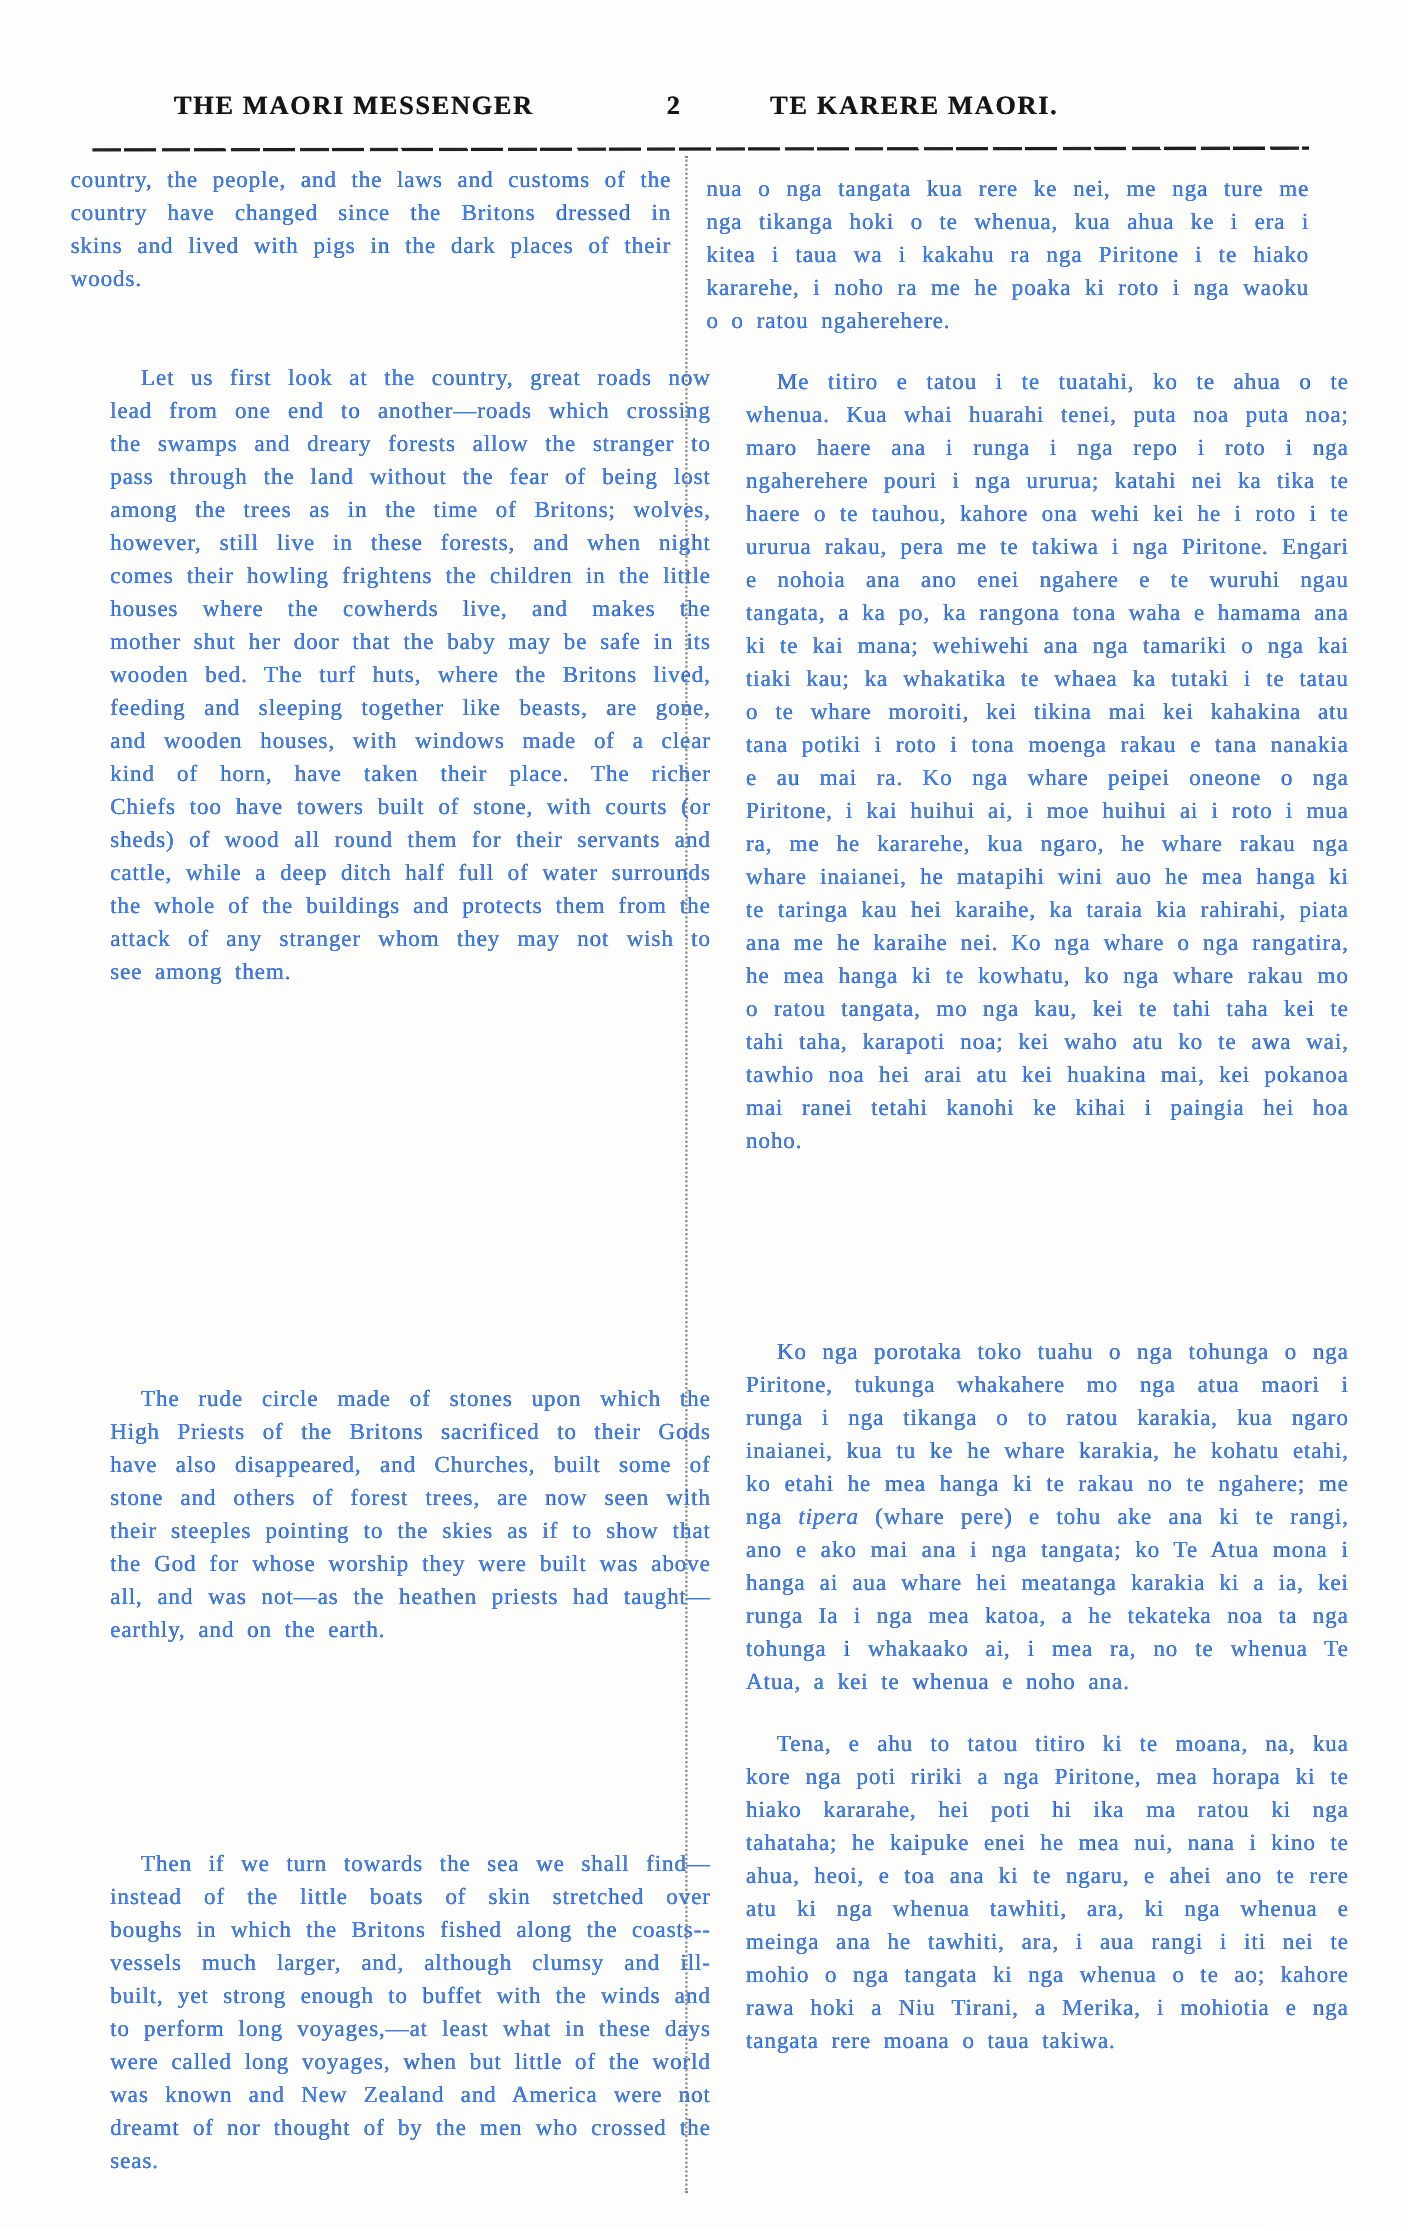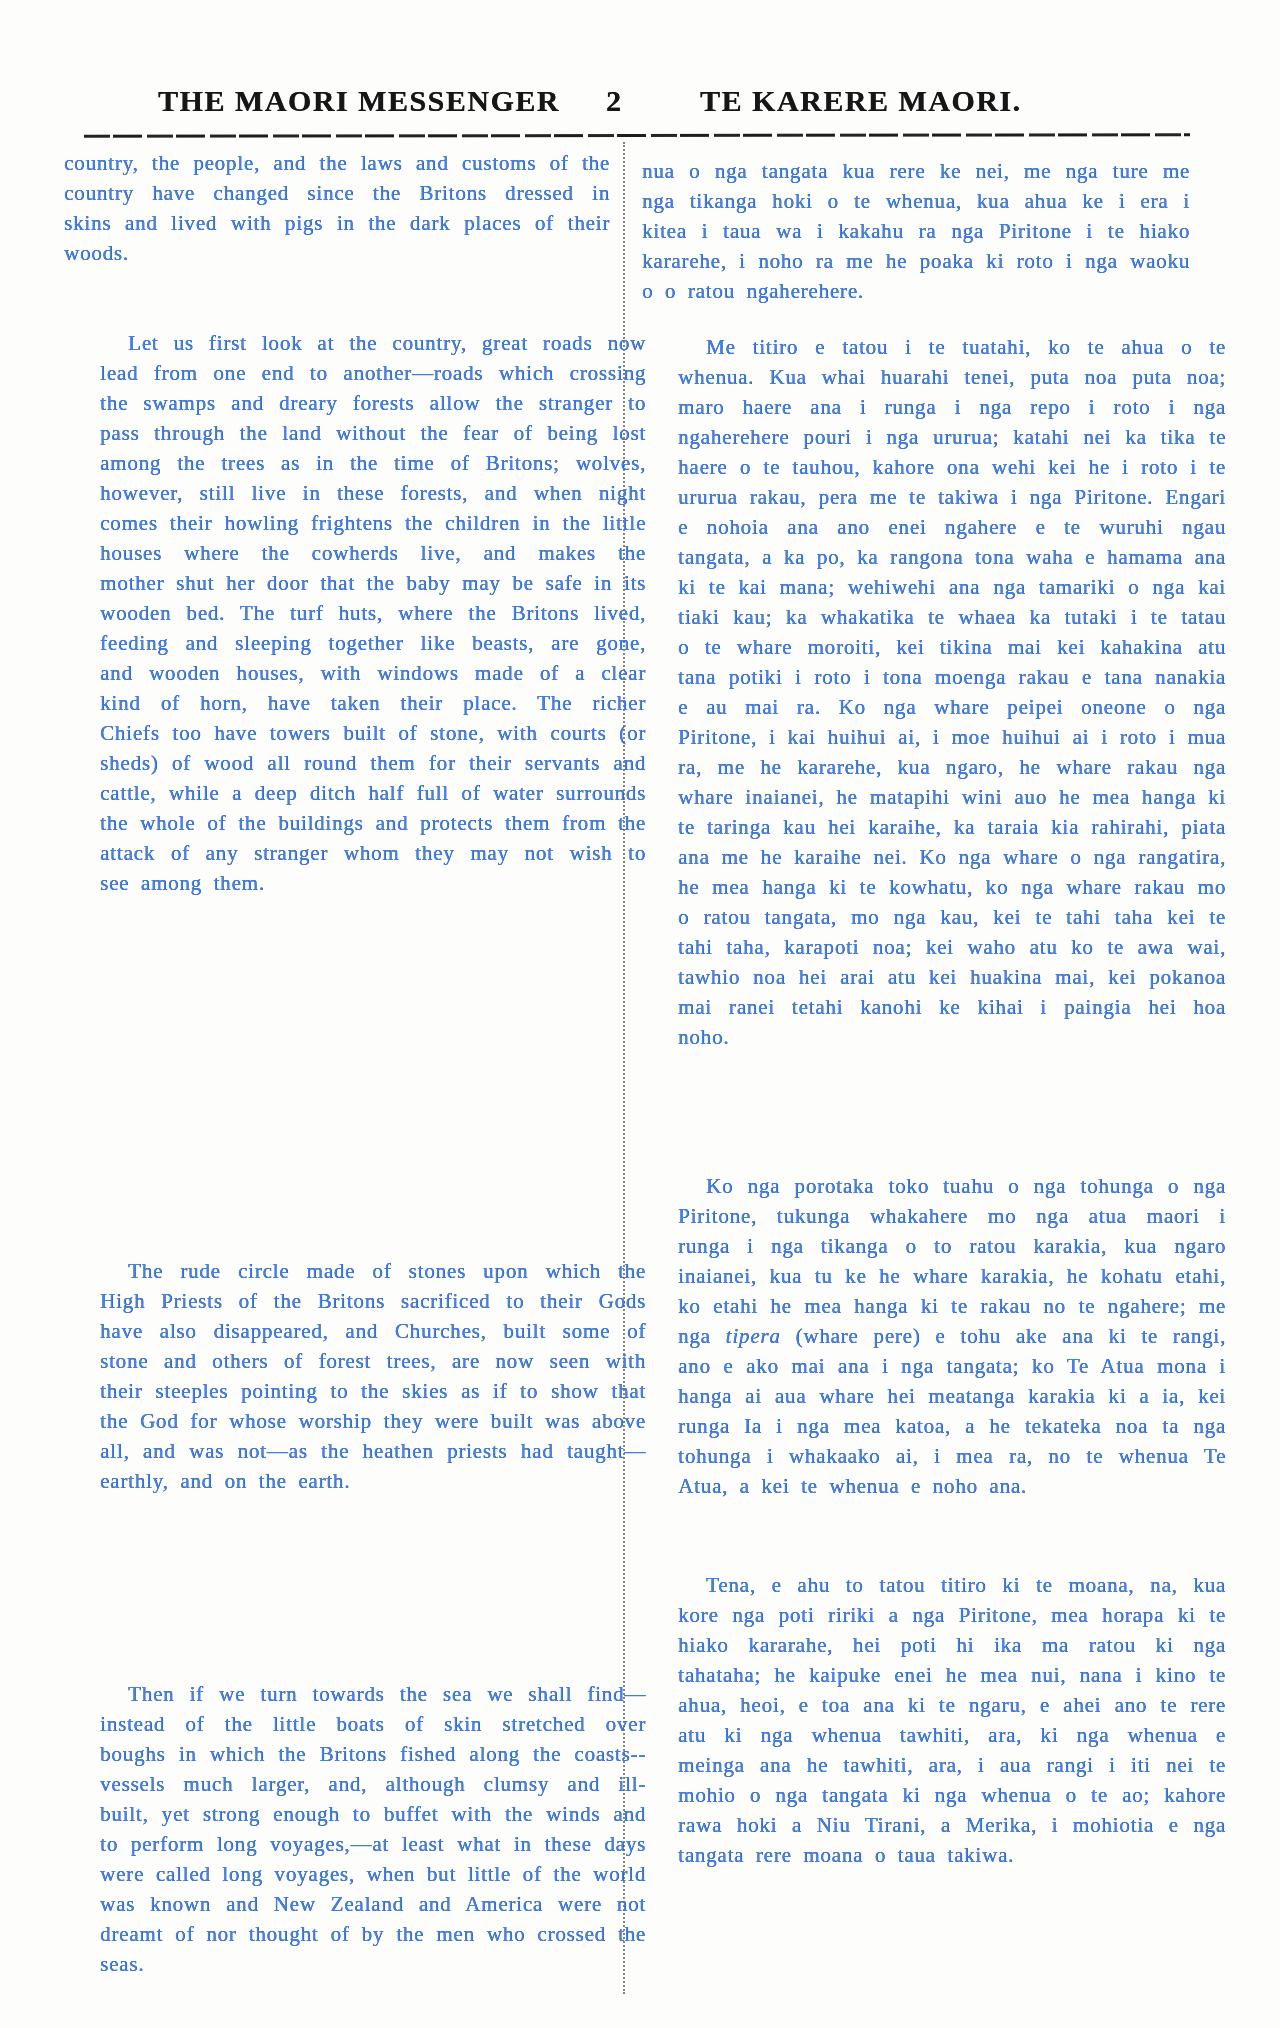--- a/index.html
+++ b/index.html
@@ -13,21 +13,21 @@
     height: 2028px;
     background: #fdfdfb;
     font-family: "Liberation Serif", serif;
     color: #1a1a1a;
     overflow: hidden;
   }
   
   .ht {
     position: absolute;
     top: 84px;
-    font-size: 30px;
+    font-size: 24px;
     font-weight: bold;
     letter-spacing: 1.5px;
     white-space: nowrap;
     color: #161616;
     text-shadow: 0.3px 0 0 #333;
   }
   .ht-left  { left: 158px; }
   .ht-num   { left: 606px; }
   .ht-right { left: 700px; }
   
@@ -65,21 +65,21 @@
   }
   .para.indent { text-indent: 28px; margin-left: 36px; }
   .col-left  .para { left: 64px;  width: 546px; }
   .col-right .para { left: 642px; width: 548px; }
   .lp1 { top: 148px; }
   .lp2 { top: 328px; }
   .lp3 { top: 1256px; }
   .lp4 { top: 1679px; }
   .rp1 { top: 156px; }
   .rp2 { top: 332px; }
-  .rp3 { top: 1171px; }
+  .rp3 { top: 1213px; }
   .rp4 { top: 1570px; font-family: Liberation Serif, serif; }
   .para i { font-style: italic; }
 </style>
 </head>
 <body>
 
 <div class="page">
 
   <header>
     <div class="ht ht-left">THE MAORI MESSENGER</div>

